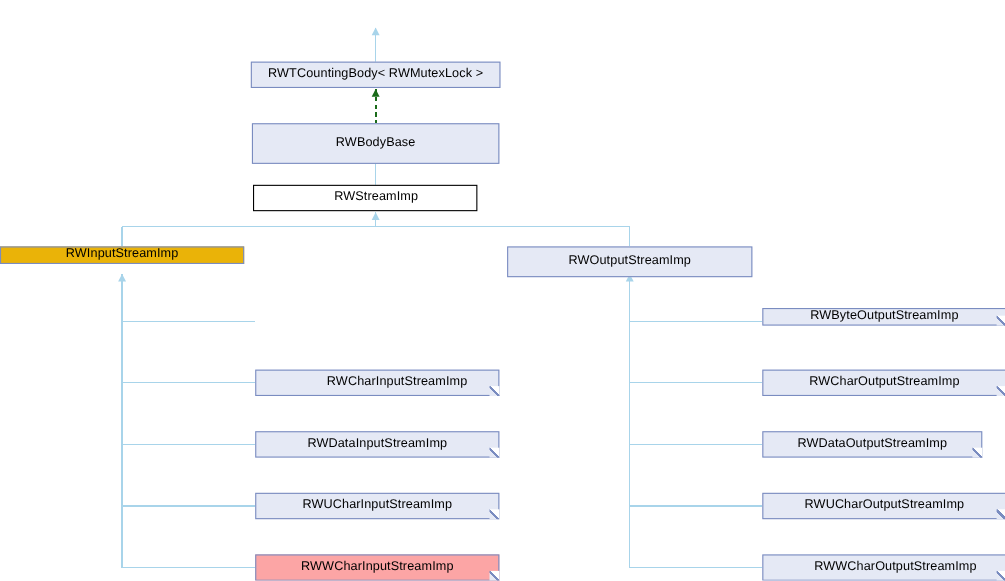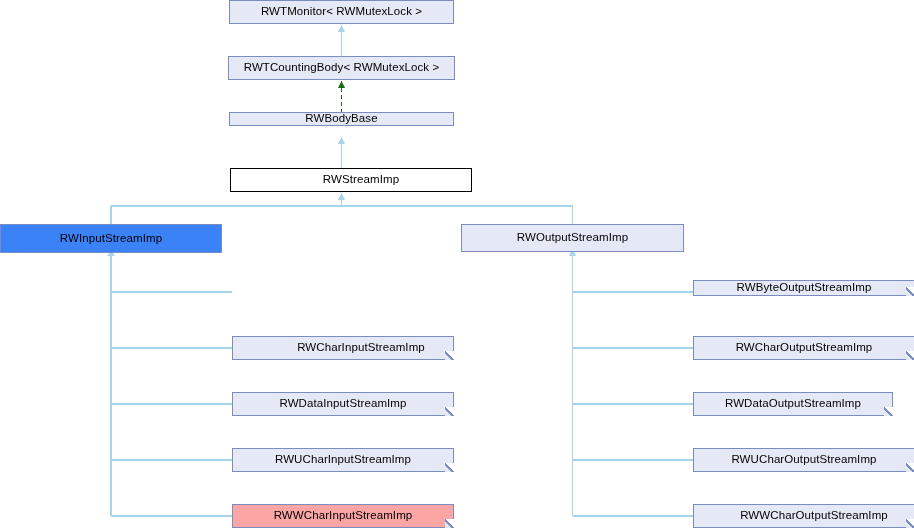--- a/index.html
+++ b/index.html
@@ -87,33 +87,30 @@
       <line x1="111" y1="460" x2="232" y2="460" stroke="#a8d4ea" stroke-width="1.2" shape-rendering="crispEdges"></line>
       <line x1="111" y1="516" x2="232" y2="516" stroke="#a8d4ea" stroke-width="1.2" shape-rendering="crispEdges"></line>
       <line x1="572.5" y1="249" x2="572.5" y2="516" stroke="#a8d4ea" stroke-width="1.2" shape-rendering="crispEdges"></line>
       <path d="M 572.5 249 L 568.9 256 L 576.1 256 Z" fill="#a8d4ea"></path>
       <line x1="572.5" y1="292" x2="693" y2="292" stroke="#a8d4ea" stroke-width="1.2" shape-rendering="crispEdges"></line>
       <line x1="572.5" y1="348" x2="693" y2="348" stroke="#a8d4ea" stroke-width="1.2" shape-rendering="crispEdges"></line>
       <line x1="572.5" y1="404" x2="693" y2="404" stroke="#a8d4ea" stroke-width="1.2" shape-rendering="crispEdges"></line>
       <line x1="572.5" y1="460" x2="693" y2="460" stroke="#a8d4ea" stroke-width="1.2" shape-rendering="crispEdges"></line>
       <line x1="572.5" y1="516" x2="693" y2="516" stroke="#a8d4ea" stroke-width="1.2" shape-rendering="crispEdges"></line>
     </svg>
-<div class="node node-normal" style="left: 229px; top: 0px; width: 225px; height: 24px; background: rgb(229, 233, 245); border-color: rgb(122, 140, 192);">
-      <span class="node-label">RWTMonitor&lt; RWMutexLock &gt;</span>
-    </div>
     <div class="node node-normal" style="left: 228px; top: 56px; width: 227px; height: 24px; background: rgb(229, 233, 245); border-color: rgb(122, 140, 192);">
       <span class="node-label">RWTCountingBody&lt; RWMutexLock &gt;</span>
     </div>
-    <div class="node node-normal" style="left: 229px; top: 112px; width: 225px; height: 14px; background: rgb(229, 233, 245); border-color: rgb(122, 140, 192);">
+    <div class="node node-normal" style="left: 229px; top: 112px; width: 225px; height: 37px; background: rgb(229, 233, 245); border-color: rgb(122, 140, 192);">
       <span class="node-label">RWBodyBase</span>
     </div>
-    <div class="node node-current" style="left: 230px; top: 168px; width: 242px; height: 24px; background: rgb(255, 255, 255); border-color: rgb(0, 0, 0); padding-left: 20px;">
+    <div class="node node-current" style="left: 230px; top: 168px; width: 204px; height: 24px; background: rgb(255, 255, 255); border-color: rgb(0, 0, 0); padding-left: 20px;">
       <span class="node-label">RWStreamImp</span>
     </div>
-    <div class="node node-normal" style="left: 0px; top: 224px; width: 222px; height: 29px; background: #3b82f6; border-color: rgb(122, 140, 192);">
+    <div class="node node-normal" style="left: 0px; top: 224px; width: 222px; height: 16px; background: #eab308; border-color: rgb(122, 140, 192);">
       <span class="node-label">RWInputStreamImp</span>
     </div>
     <div class="node node-normal" style="left: 461px; top: 224px; width: 223px; height: 28px; background: rgb(229, 233, 245); border-color: rgb(122, 140, 192);">
       <span class="node-label">RWOutputStreamImp</span>
     </div>
     <div class="node node-normal node-folded" style="left: 232px; top: 336px; width: 222px; height: 24px; background: rgb(229, 233, 245); border-color: rgb(122, 140, 192); padding-left: 36px;">
       <span class="node-label">RWCharInputStreamImp</span>
     </div>
     <div class="node node-normal node-folded" style="left: 232px; top: 392px; width: 222px; height: 24px; background: rgb(229, 233, 245); border-color: rgb(122, 140, 192);">
       <span class="node-label">RWDataInputStreamImp</span>

